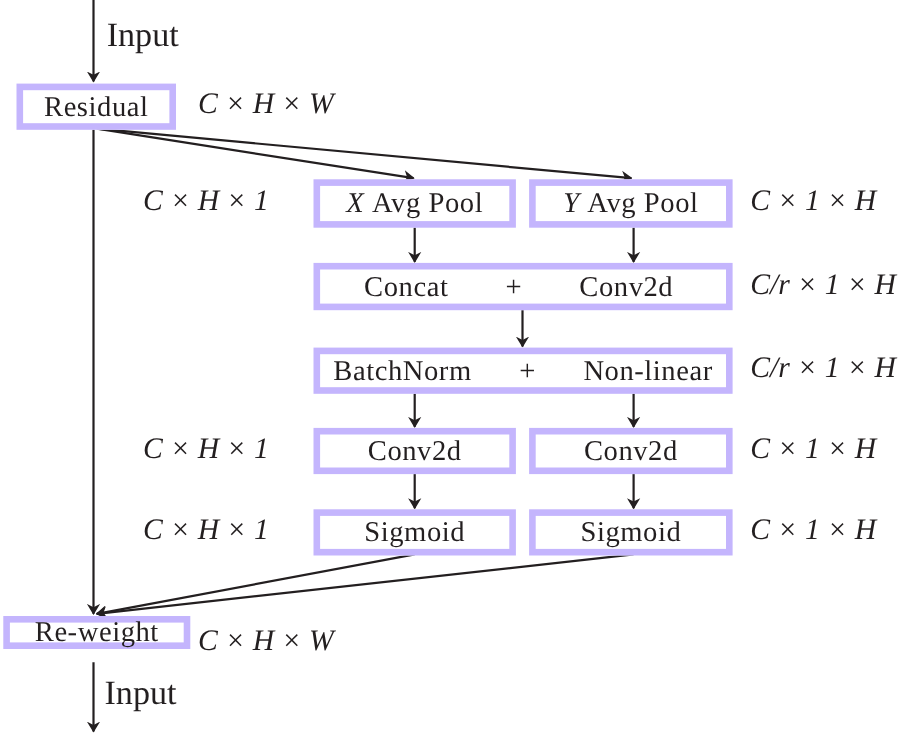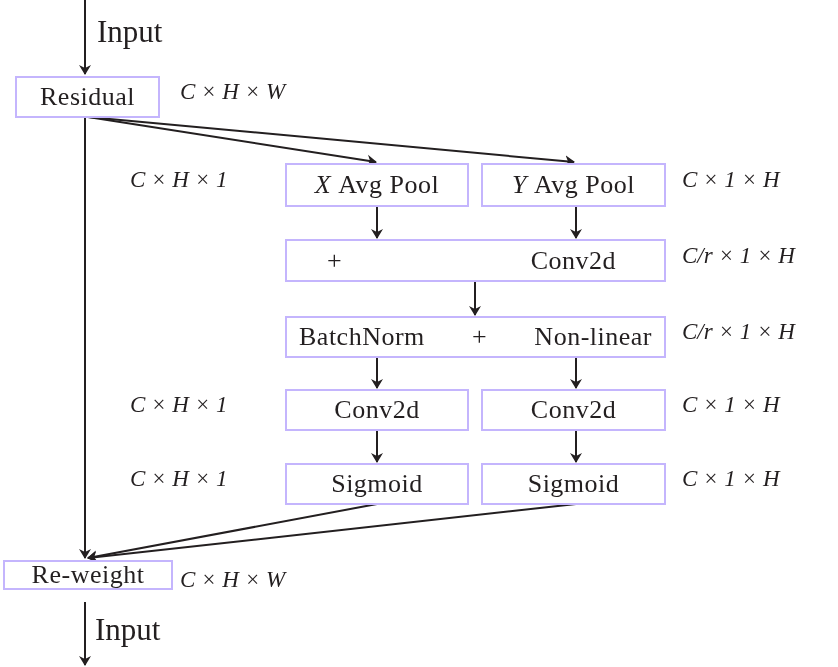--- a/index.html
+++ b/index.html
@@ -1,23 +1,23 @@
 <!DOCTYPE html>
 <html><head>
 <meta charset="utf-8">
 <style>
   html, body { margin: 0; padding: 0; background: #ffffff; }
   body { width: 838px; height: 667px; position: relative; overflow: hidden;
          font-family: "Liberation Serif", "DejaVu Serif", serif; color: #231f20; }
   svg { position: absolute; left: 0; top: 0; }
-  .box { position: absolute; box-sizing: border-box; border: 2px solid #c4b5fd; background: #fff;
+  .box { position: absolute; box-sizing: border-box; border: 6px solid #c4b5fd; background: #fff;
          display: flex; align-items: center; justify-content: center; font-size: 26px;
          letter-spacing: 0.5px; white-space: nowrap; }
   .lbl { position: absolute; font-size: 31px; white-space: nowrap; }
-  .dim { position: absolute; font-size: 23px; white-space: nowrap; font-style: italic; }
+  .dim { position: absolute; font-size: 27px; white-space: nowrap; font-style: italic; }
   i { font-style: italic; }
 </style>
 </head>
 <body>
 
 <svg width="838" height="667">
   <defs>
     <marker id="ah" markerWidth="10" markerHeight="18" refX="9" refY="9" orient="auto" markerUnits="userSpaceOnUse">
       <path d="M0,3 L10,9 L0,15 L3,9 Z" fill="#231f20"></path>
     </marker>
@@ -51,20 +51,21 @@
 <div class="box" style="left:285px; top:163px; width:184px; height:44px;">
   <i>X</i>&nbsp;<span>Avg Pool</span>
 </div>
 <div class="box" style="left:481px; top:163px; width:185px; height:44px;">
   <i>Y</i>&nbsp;<span>Avg Pool</span>
 </div>
 <div class="dim" style="left:130px; top:167px;">C × H × 1</div>
 <div class="dim" style="left:682px; top:167px;">C × 1 × H</div>
 
 <div class="box" style="left:285px; top:239px; width:381px; height:43px; padding:0 48px 0 40px; justify-content:space-between;">
+  <span>Concat</span>
   <span>+</span>
   <span>Conv2d</span>
 </div>
 <div class="dim" style="left:682px; top:243px;">C/r × 1 × H</div>
 
 <div class="box" style="left:285px; top:316px; width:381px; height:42px; padding:4px 12px; justify-content:space-between;">
   <span>BatchNorm</span>
   <span>+</span>
   <span>Non-linear</span>
 </div>

